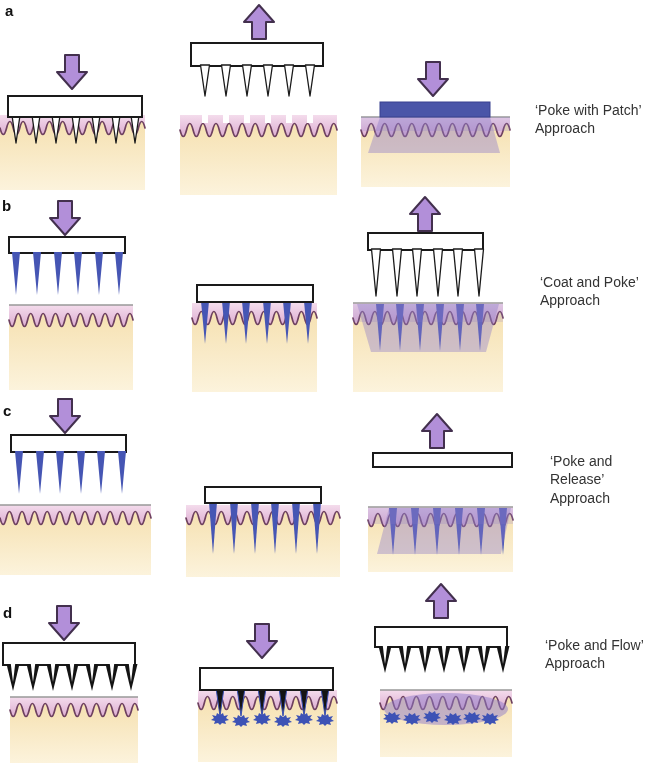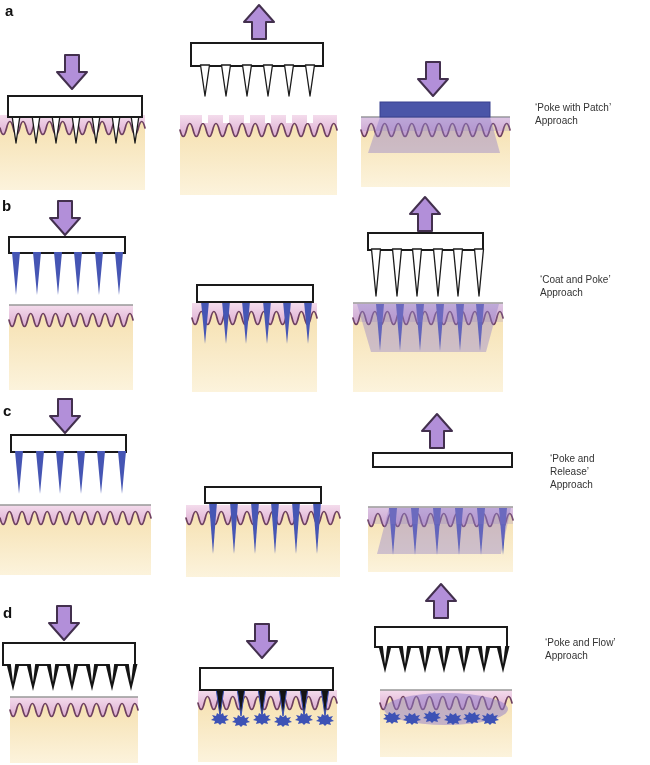--- a/index.html
+++ b/index.html
@@ -1,20 +1,20 @@
 <!DOCTYPE html>
 <html style="--arrow-fill: #b28fd9; --arrow-stroke: #43304e; --patch-fill: #ffffff; --patch-stroke: #1a1a1a; --drug-blue: #4656b4; --drug-patch: #4a55a8; --epidermis-light: #f4dcec; --epidermis-dark: #ddaed2; --dermis-top: #f5dfad; --dermis-bottom: #fcf3dc; --wave-stroke: #6e4160; --diffusion: #8f7cc9; --needle-black: #141414; --splat-blue: #3d52b5; --skin-topline: #999999; --label-color: #333333;"><head>
 <meta charset="utf-8">
 <style>
   html,body{margin:0;padding:0;background:#fff;}
   #canvas{position:relative;width:650px;height:765px;background:#fff;overflow:hidden;
           font-family:"Liberation Sans",sans-serif;}
   #canvas svg{position:absolute;left:0;top:0;}
   .row-letter{position:absolute;font-weight:bold;font-size:15px;color:#111;}
-  .approach-label{position:absolute;width:115px;font-size:10px;line-height:1.32;
+  .approach-label{position:absolute;width:115px;font-size:14px;line-height:1.32;
                   color:var(--label-color);white-space:pre-line;}
   
   .dermis{fill:url(#gDermis);}
   .epi{fill:url(#gEpi);}
   .epi-line{fill:none;stroke:var(--wave-stroke);stroke-width:1.7;stroke-linecap:round;}
   .skin-top{stroke:var(--skin-topline);stroke-width:1.4;}
   .patch{fill:var(--patch-fill);stroke:var(--patch-stroke);stroke-width:2;}
   .drug-patch{fill:var(--drug-patch);stroke:#39418f;stroke-width:1;}
   .nWhite{fill:#ffffff;stroke:#1a1a1a;stroke-width:1.3;stroke-linejoin:round;}
   .nBlue{fill:var(--drug-blue);}

